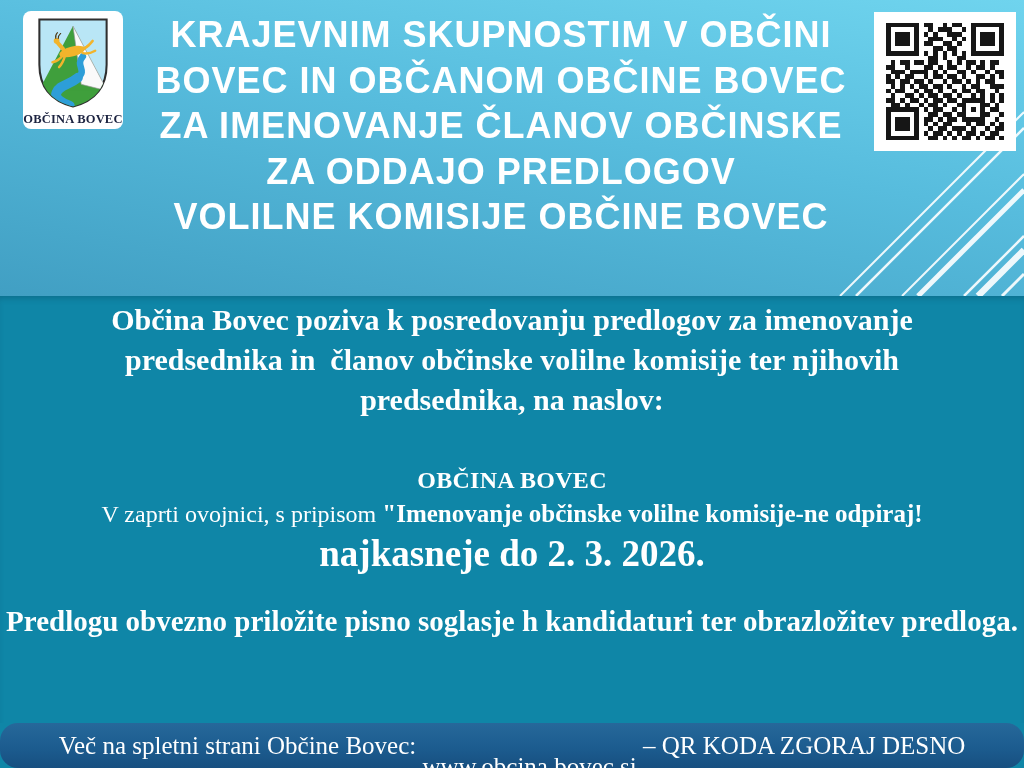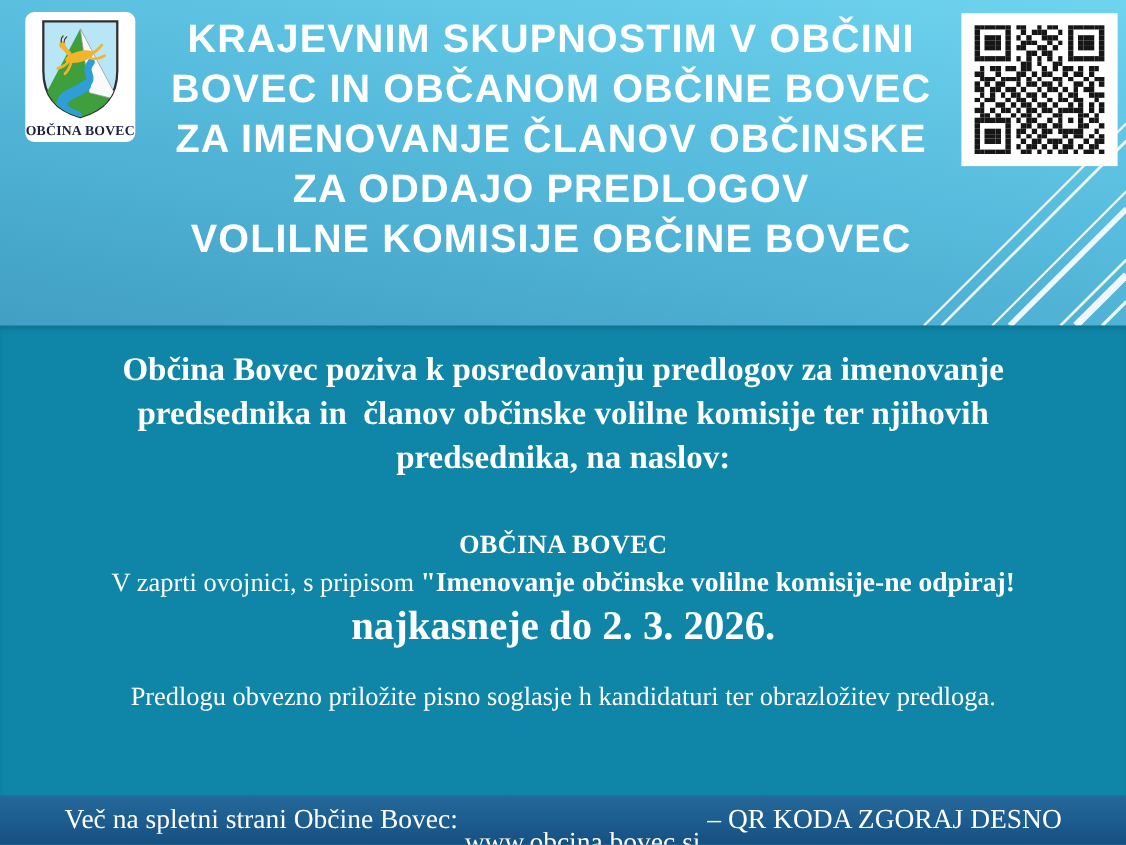--- a/index.html
+++ b/index.html
@@ -23,34 +23,34 @@
   .qr-card{position:absolute;top:12px;right:8px;width:142px;height:139px;background:#ffffff;
     display:flex;align-items:center;justify-content:center;}
   .qr-grid{display:grid;grid-template-columns:repeat(25,1fr);grid-template-rows:repeat(25,1fr);
     width:118px;height:118px;}
   .qr-grid div{background:#ffffff;}
   .qr-grid div.on{background:#161616;}
 
   
   .bodysec{position:absolute;top:296px;left:0;width:1024px;height:427px;background:#0F86A7;color:#ffffff;
     text-align:center;box-shadow:inset 0 5px 6px -3px rgba(0,40,60,.25);}
-  .intro{padding-top:20px;font-size:30px;line-height:40px;font-weight:700;}
+  .intro{padding-top:4px;font-size:30px;line-height:40px;font-weight:700;}
   .intro div{white-space:pre-wrap;}
   .addr{margin-top:44px;font-size:24px;line-height:33px;}
   .addr .org{font-weight:700;letter-spacing:.3px;}
   .line{white-space:nowrap;}
   .envelope{font-size:24px;line-height:33px;white-space:nowrap;}
   .envelope .bold{font-weight:700;font-size:25px;}
   .deadline{font-size:37px;line-height:46px;font-weight:700;margin-top:0;white-space:nowrap;}
-  .note{margin-top:28px;font-size:24px;font-weight:400;white-space:nowrap;}
+  .note{margin-top:28px;font-size:29px;font-weight:700;white-space:nowrap;}
 
   
   .footer{position:absolute;top:723px;left:0;width:1024px;height:45px;
     background:linear-gradient(180deg,#26689a 0%,#1c5c8f 55%,#174f80 100%);
-    display:flex;align-items:center;justify-content:center;color:#ffffff;font-size:25px;white-space:pre-wrap;}
+    display:flex;align-items:center;justify-content:center;color:#ffffff;font-size:25px;white-space:pre-wrap;border-radius:18px;}
   .footer a{color:#ffffff;cursor:pointer;margin-top:43px;}
 </style>
 </head>
 <body>
 
 <div class="poster">
 
   <div class="header">
 
     <svg class="deco" viewBox="0 0 1024 296">

